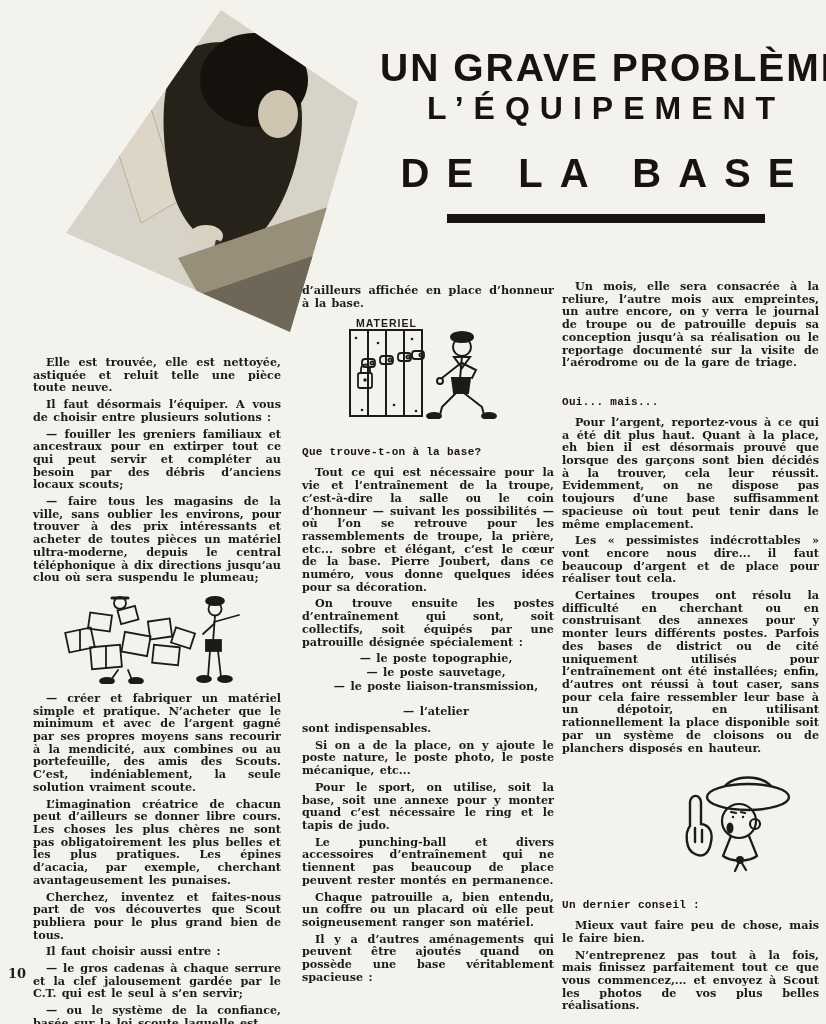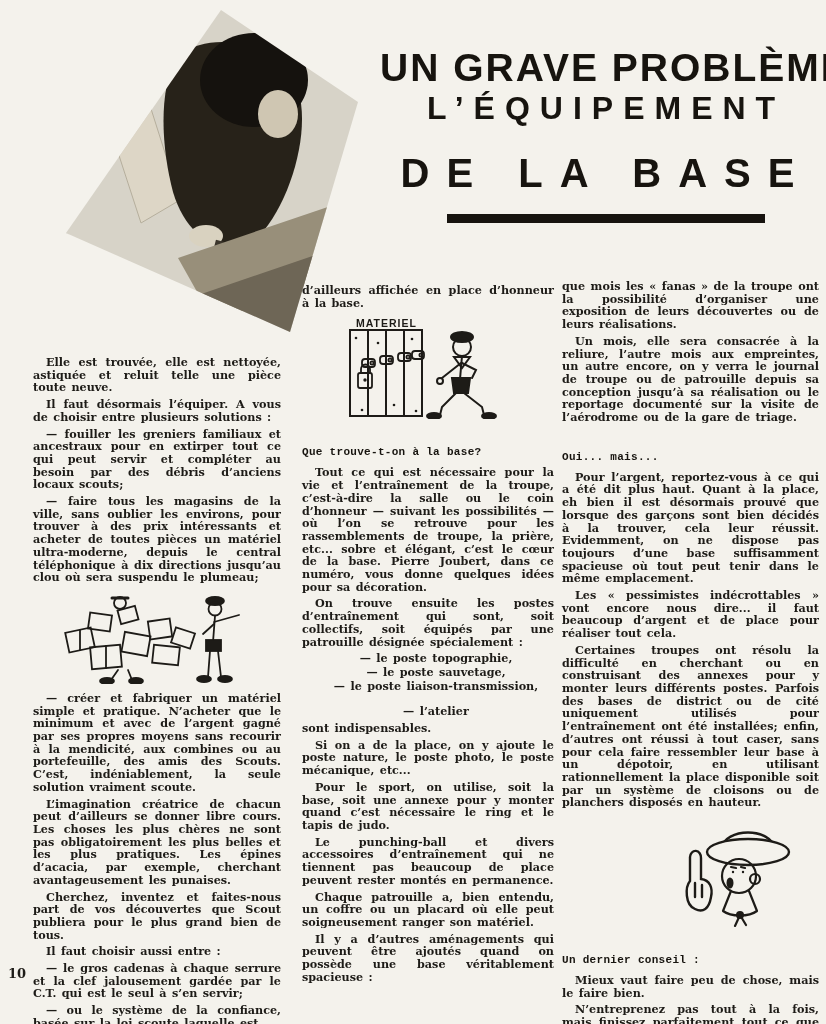--- a/index.html
+++ b/index.html
@@ -197,21 +197,20 @@
     <p class="cont">sont indispensables.</p>
     <p class="indent">Si on a de la place, on y ajoute le poste nature, le poste photo, le poste mécanique, etc...</p>
     <p class="indent">Pour le sport, on utilise, soit la base, soit une annexe pour y monter quand c’est nécessaire le ring et le tapis de judo.</p>
     <p class="indent">Le punching-ball et divers accessoires d’entraînement qui ne tiennent pas beaucoup de place peuvent rester montés en permanence.</p>
     <p class="indent">Chaque patrouille a, bien entendu, un coffre ou un placard où elle peut soigneusement ranger son matériel.</p>
     <p class="indent">Il y a d’autres aménagements qui peuvent être ajoutés quand on possède une base véritablement spacieuse :</p>
 
   </div>
 
   <div class="col col-right">
-    <p class="cont">que mois les « fanas » de la troupe ont la possibilité d’organiser une exposition de leurs découvertes ou de leurs réalisations.</p>
     <p class="indent">Un mois, elle sera consacrée à la reliure, l’autre mois aux empreintes, un autre encore, on y verra le journal de troupe ou de patrouille depuis sa conception jusqu’à sa réalisation ou le reportage documenté sur la visite de l’aérodrome ou de la gare de triage.</p>
     <h3 class="subhead">Oui... mais...</h3>
     <p class="indent">Pour l’argent, reportez-vous à ce qui a été dit plus haut. Quant à la place, eh bien il est désormais prouvé que lorsque des garçons sont bien décidés à la trouver, cela leur réussit. Evidemment, on ne dispose pas toujours d’une base suffisamment spacieuse où tout peut tenir dans le même emplacement.</p>
     <p class="indent">Les « pessimistes indécrottables » vont encore nous dire... il faut beaucoup d’argent et de place pour réaliser tout cela.</p>
     <p class="indent">Certaines troupes ont résolu la difficulté en cherchant ou en construisant des annexes pour y monter leurs différents postes. Parfois des bases de district ou de cité uniquement utilisés pour l’entraînement ont été installées; enfin, d’autres ont réussi à tout caser, sans pour cela faire ressembler leur base à un dépotoir, en utilisant rationnellement la place disponible soit par un système de cloisons ou de planchers disposés en hauteur.</p>
 
     <svg class="illus illus-pointer" width="132" height="108" viewBox="0 0 132 108">
       <g fill="none" stroke="#1d1b17" stroke-width="2.4" stroke-linecap="round">
         <path d="M48,30 C52,8 98,8 102,30" fill="#f4f2ec"></path>
         <ellipse cx="75" cy="33" rx="41" ry="13" fill="#f4f2ec"></ellipse>

